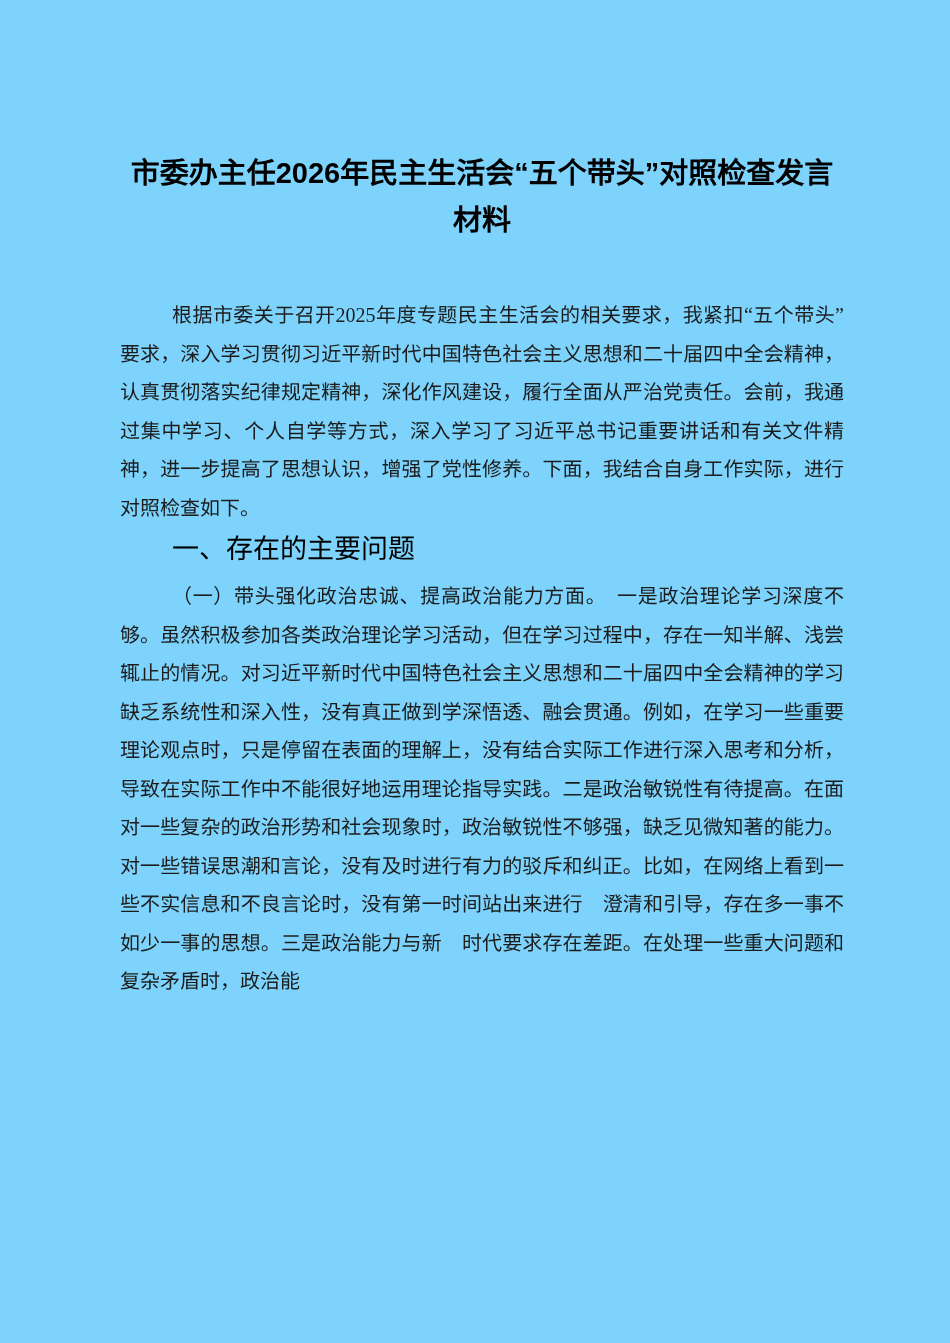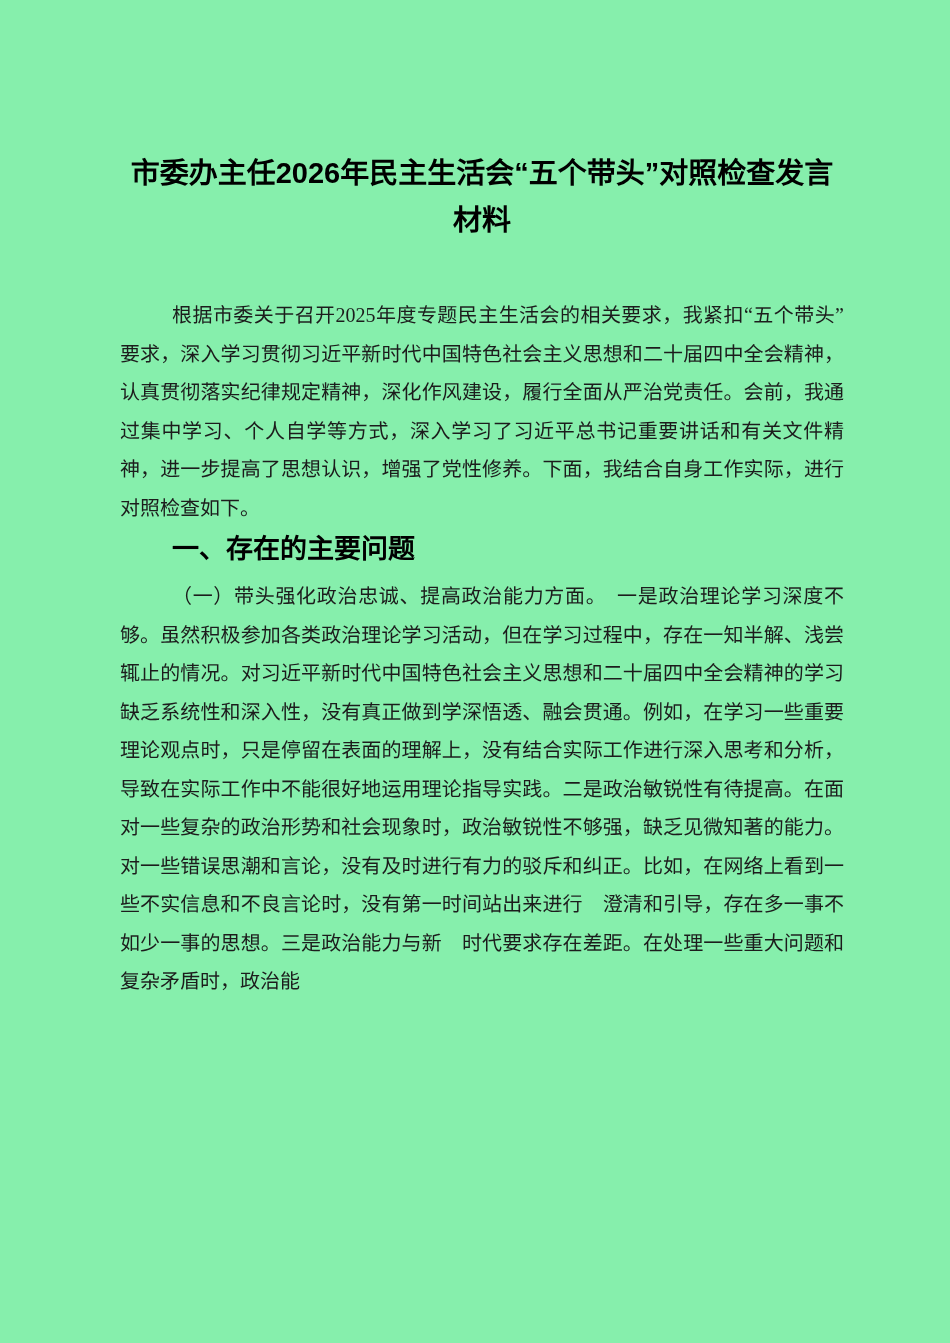--- a/index.html
+++ b/index.html
@@ -11,21 +11,21 @@
     width: 950px;
     height: 1343px;
     overflow: hidden;
     font-family: "Liberation Serif", "DejaVu Serif", serif;
   }
   .page {
     box-sizing: border-box;
     width: 950px;
     height: 1343px;
     padding: 150px 106px 40px 120px;
-    background: #86efac;
+    background: #7dd3fc;
   }
   .doc-title {
     margin: 0 0 52px 0;
     font-family: "Liberation Sans", "DejaVu Sans", sans-serif;
     font-weight: 700;
     font-size: 29px;
     line-height: 47px;
     color: #000000;
     text-align: center;
   }
@@ -35,21 +35,21 @@
     line-height: 38.5px;
     color: #1c1c1c;
     text-align: justify;
     text-justify: inter-ideograph;
     text-indent: 52px;
     word-break: break-all;
   }
   .section-heading {
     margin: 2px 0 8px 0;
     font-family: "Liberation Sans", "DejaVu Sans", sans-serif;
-    font-weight: 700;
+    font-weight: 400;
     font-size: 27px;
     line-height: 40px;
     color: #000000;
     text-indent: 52px;
   }
 </style>
 </head>
 <body>
 
 <div class="page">

